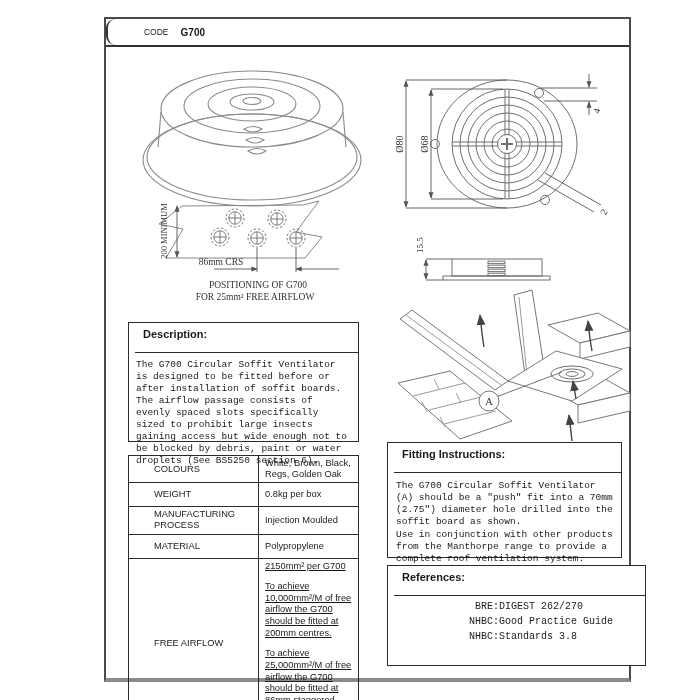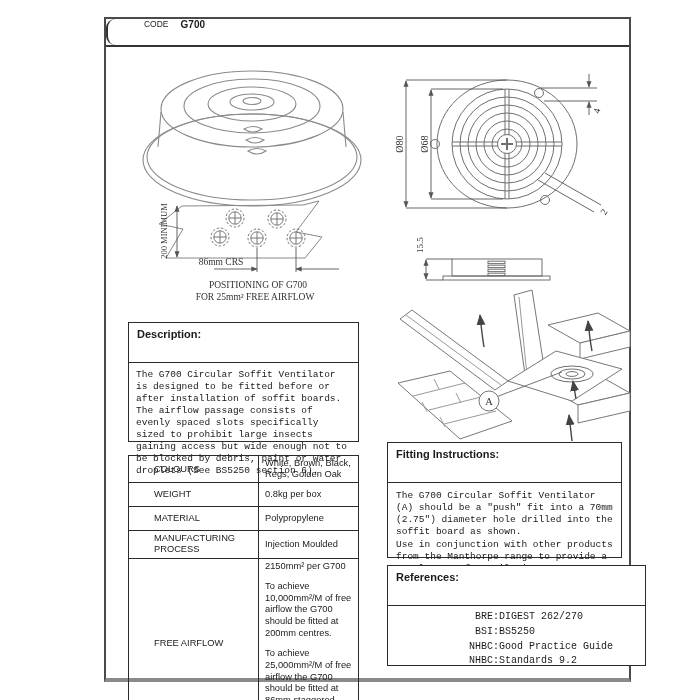--- a/index.html
+++ b/index.html
@@ -3,34 +3,34 @@
 <meta charset="utf-8">
 <style>
   html,body{margin:0;padding:0;width:700px;height:700px;background:#ffffff;
     font-family:"Liberation Sans",sans-serif;color:#1a1a1a;}
   .page{position:absolute;left:104px;top:17px;width:527px;height:665px;
     box-sizing:border-box;background:#fff;border:2px solid #4a4a4a;
     border-bottom:4px solid #8a8a8a;}
   .hdr{display:flex;height:26px;border-bottom:2px solid #333;align-items:stretch;}
   .hdr-title{flex:1;font-weight:bold;font-size:12.5px;display:flex;align-items:center;
     padding-left:9px;letter-spacing:.2px;}
-  .hdr-code{width:133px;border-left:2px solid #333;display:flex;
+  .hdr-code{width:133px;border-left:2px solid #333;display:flex;align-items:center;
     justify-content:center;gap:12px;border-radius:9px;}
   .code-label{font-size:8.5px;}
   .code-value{font-size:10px;font-weight:bold;}
   .abs{position:absolute;}
   .box{position:absolute;border:1.5px solid #2b2b2b;background:#fff;box-sizing:border-box;}
-  .box-title{font-weight:bold;font-size:11px;padding:5px 8px 22px 8px;border-bottom:1.5px solid #2b2b2b;}
+  .box-title{font-weight:bold;font-size:11px;padding:5px 8px 12px 8px;border-bottom:1.5px solid #2b2b2b;margin-left:6px;}
   .box-body{font-size:9.5px;line-height:1.26;padding:6px 7px;font-family:Liberation Mono, monospace;}
   table.spec{border-collapse:collapse;width:100%;height:100%;table-layout:fixed;}
   table.spec td{border:1.2px solid #2b2b2b;font-size:9.3px;padding:2px 4px 2px 6px;
     vertical-align:middle;line-height:1.2;}
   table.spec td.lab{width:100px;padding-left:25px;}
   td.airflow-val{vertical-align:top;padding-top:4px;}
-  .airflow-val p{margin:0 0 9px 0;line-height:1.25;}
+  .airflow-val p{margin:0 0 9px 0;line-height:1.25;text-decoration:underline;}
   .ref-row{display:flex;font-size:10px;line-height:1.48;text-align:right;}
   .ref-lab{width:104px;}
   svg text{font-family:"Liberation Serif",serif;fill:#333;}
   .fit-body div{margin:1px;}
 </style>
 </head>
 <body>
 
 <div class="page">
 
@@ -208,27 +208,27 @@
     <table class="spec">
       <tbody>
           <tr style="height:23px">
         <td class="lab">COLOURS</td>
         <td>White, Brown, Black, Regs, Golden Oak</td>
       </tr>
       <tr style="height:24px">
         <td class="lab">WEIGHT</td>
         <td>0.8kg per box</td>
       </tr>
+      <tr style="height:25px">
+        <td class="lab">MANUFACTURING PROCESS</td>
+        <td>Injection Moulded</td>
+      </tr>
       <tr style="height:24px">
         <td class="lab">MATERIAL</td>
         <td>Polypropylene</td>
-      </tr>
-      <tr style="height:25px">
-        <td class="lab">MANUFACTURING PROCESS</td>
-        <td>Injection Moulded</td>
       </tr>
       <tr>
         <td class="lab">FREE AIRFLOW</td>
         <td class="airflow-val">
           <p>2150mm² per G700</p>
           <p>To achieve 10,000mm²/M of free airflow the G700 should be fitted at 200mm centres.</p>
           <p>To achieve 25,000mm²/M of free airflow the G700 should be fitted at 86mm staggered centres as shown.</p>
         </td>
       </tr>
     </tbody>
@@ -244,27 +244,23 @@
   </div>
 
   <div class="box" style="left:281px;top:546px;width:259px;height:101px">
     <div class="box-title">References:</div>
     <div class="box-body" style="padding-top:4px">
       <div class="ref-row">
         <span class="ref-lab">BRE:</span>
         <span>DIGEST 262/270</span>
       </div>
       <div class="ref-row">
-        <span class="ref-lab">BSI:</span>
-        <span>BS5250</span>
-      </div>
-      <div class="ref-row">
         <span class="ref-lab">NHBC:</span>
         <span>Good Practice Guide</span>
       </div>
       <div class="ref-row">
         <span class="ref-lab">NHBC:</span>
-        <span>Standards 9.2</span>
+        <span>Standards 3.8</span>
       </div>
     </div>
   </div>
 
 </div>
 
 </body></html>

